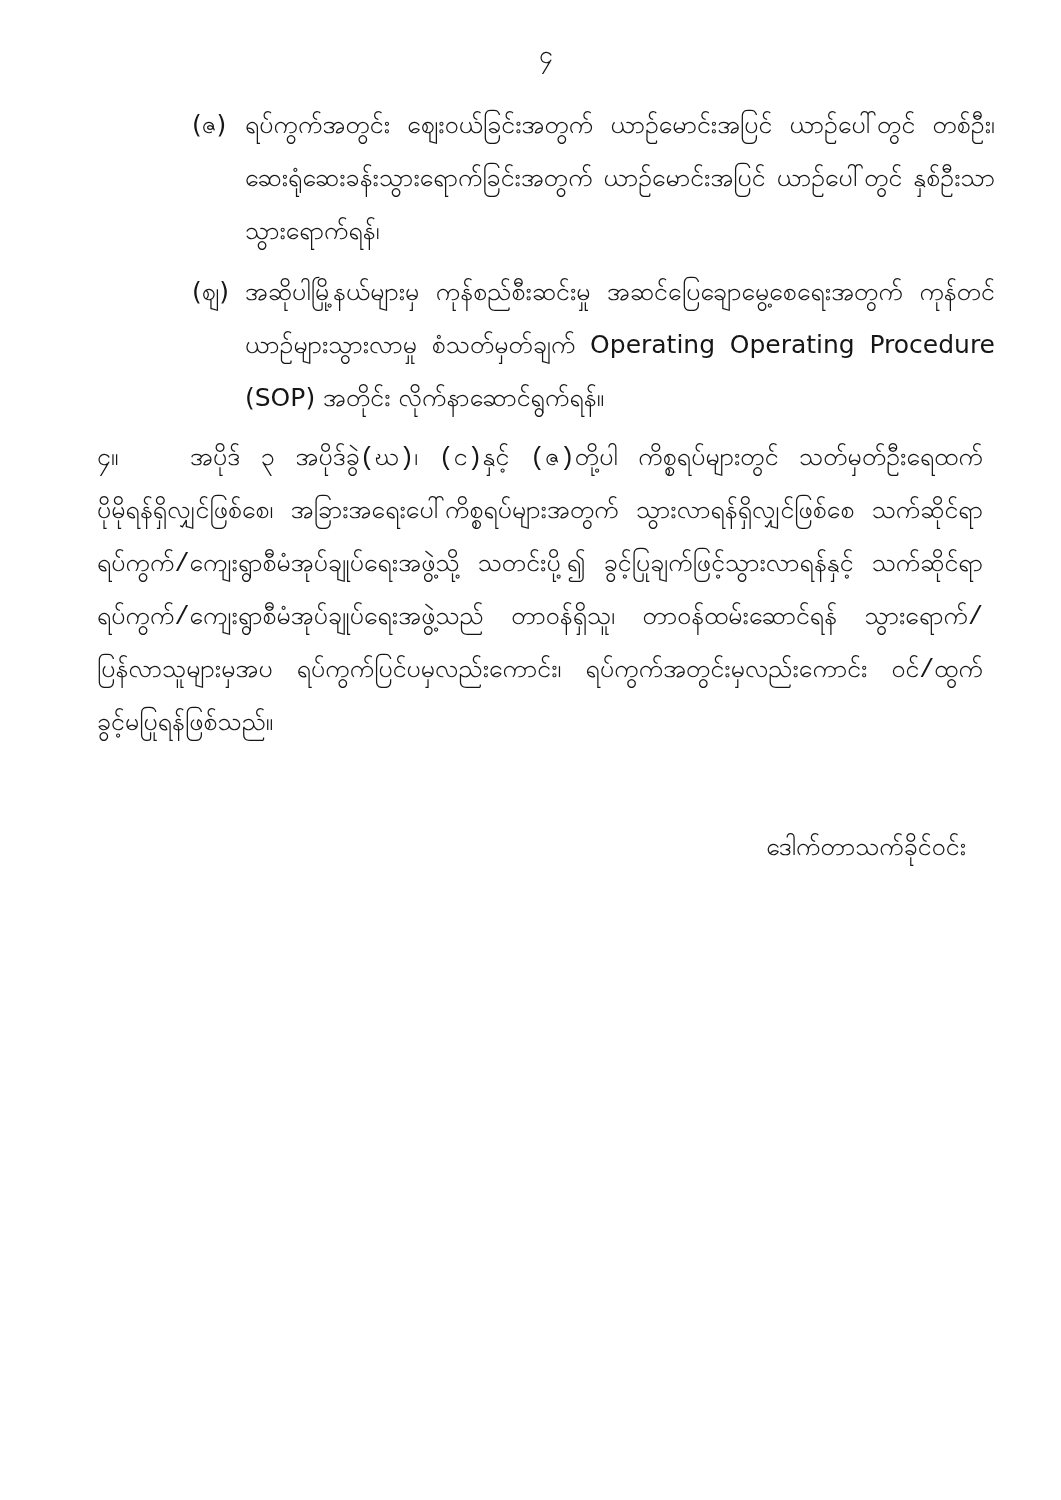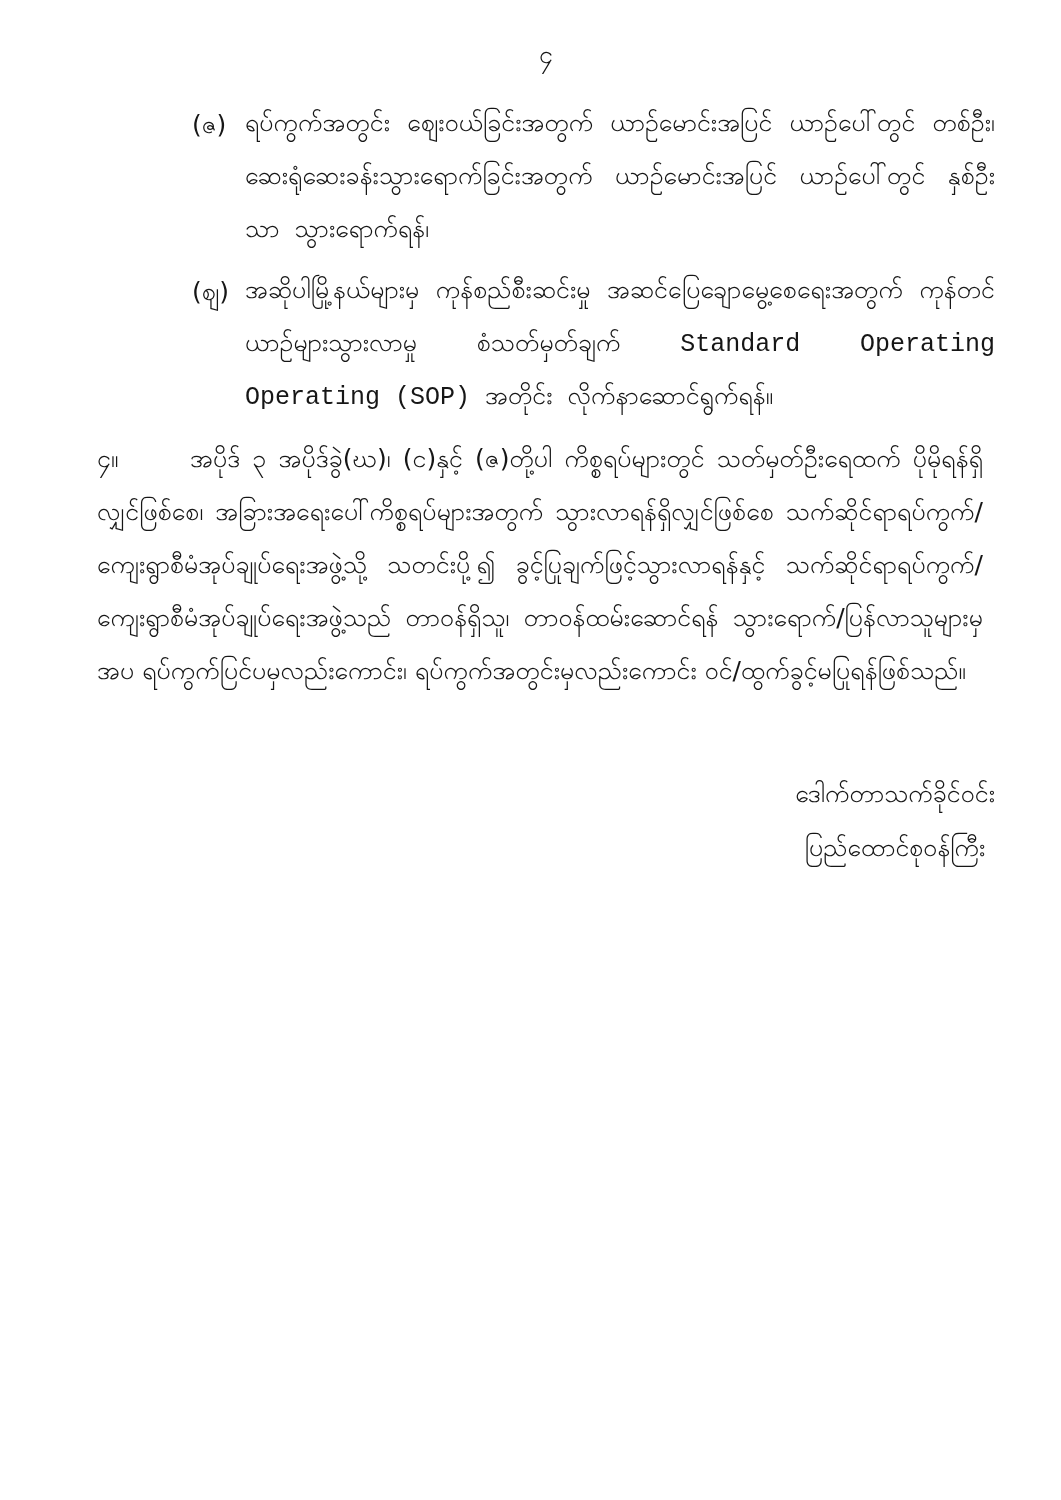--- a/index.html
+++ b/index.html
@@ -26,59 +26,59 @@
     margin-left:95px;
     margin-bottom:8px;
   }
   .bullet-label {
     flex:0 0 53px;
     width:53px;
   }
   .bullet-text {
     flex:1;
     text-align:justify;
-    font-family:Liberation Mono, monospace;
   }
   .para {
     margin:8px 12px 0 0;
     text-align:justify;
+    font-family:Liberation Mono, monospace;
   }
   .para-num {
     display:inline-block;
     width:93px;
   }
   .signature {
     margin-top:70px;
     margin-left:auto;
+    margin-right:29px;
     width:max-content;
     text-align:center;
     line-height:54px;
   }
 </style>
 </head>
 <body>
 
 <div class="page">
 
   <div class="page-number">၄</div>
 
   <div class="bullet">
     <span class="bullet-label">(ဇ)</span>
     <span class="bullet-text">ရပ်ကွက်အတွင်း ဈေးဝယ်ခြင်းအတွက် ယာဉ်မောင်းအပြင် ယာဉ်ပေါ်တွင် တစ်ဦး၊ ဆေးရုံဆေးခန်းသွားရောက်ခြင်းအတွက် ယာဉ်မောင်းအပြင် ယာဉ်ပေါ်တွင် နှစ်ဦးသာ သွားရောက်ရန်၊</span>
   </div>
 
   <div class="bullet">
     <span class="bullet-label">(ဈ)</span>
-    <span class="bullet-text">အဆိုပါမြို့နယ်များမှ ကုန်စည်စီးဆင်းမှု အဆင်ပြေချောမွေ့စေရေးအတွက် ကုန်တင်ယာဉ်များသွားလာမှု စံသတ်မှတ်ချက် Standard Operating Operating (SOP) အတိုင်း လိုက်နာဆောင်ရွက်ရန်။</span>
+    <span class="bullet-text">အဆိုပါမြို့နယ်များမှ ကုန်စည်စီးဆင်းမှု အဆင်ပြေချောမွေ့စေရေးအတွက် ကုန်တင်ယာဉ်များသွားလာမှု စံသတ်မှတ်ချက် Operating Operating Procedure (SOP) အတိုင်း လိုက်နာဆောင်ရွက်ရန်။</span>
   </div>
 
   <p class="para">
     <span class="para-num">၄။</span><span>အပိုဒ် ၃ အပိုဒ်ခွဲ(ဃ)၊ (င)နှင့် (ဇ)တို့ပါ ကိစ္စရပ်များတွင် သတ်မှတ်ဦးရေထက် ပိုမိုရန်ရှိလျှင်ဖြစ်စေ၊ အခြားအရေးပေါ်ကိစ္စရပ်များအတွက် သွားလာရန်ရှိလျှင်ဖြစ်စေ သက်ဆိုင်ရာရပ်ကွက်/ကျေးရွာစီမံအုပ်ချုပ်ရေးအဖွဲ့သို့ သတင်းပို့၍ ခွင့်ပြုချက်ဖြင့်သွားလာရန်နှင့် သက်ဆိုင်ရာရပ်ကွက်/ကျေးရွာစီမံအုပ်ချုပ်ရေးအဖွဲ့သည် တာဝန်ရှိသူ၊ တာဝန်ထမ်းဆောင်ရန် သွားရောက်/ပြန်လာသူများမှအပ ရပ်ကွက်ပြင်ပမှလည်းကောင်း၊ ရပ်ကွက်အတွင်းမှလည်းကောင်း ဝင်/ထွက်ခွင့်မပြုရန်ဖြစ်သည်။</span>
   </p>
 
 
 
   <div class="signature">
     <div>ဒေါက်တာသက်ခိုင်ဝင်း</div>
-    <div>ပြည်ထောင်စုဝန်ကြီး</div>
   </div>
 
 </div>
 
 </body></html>

